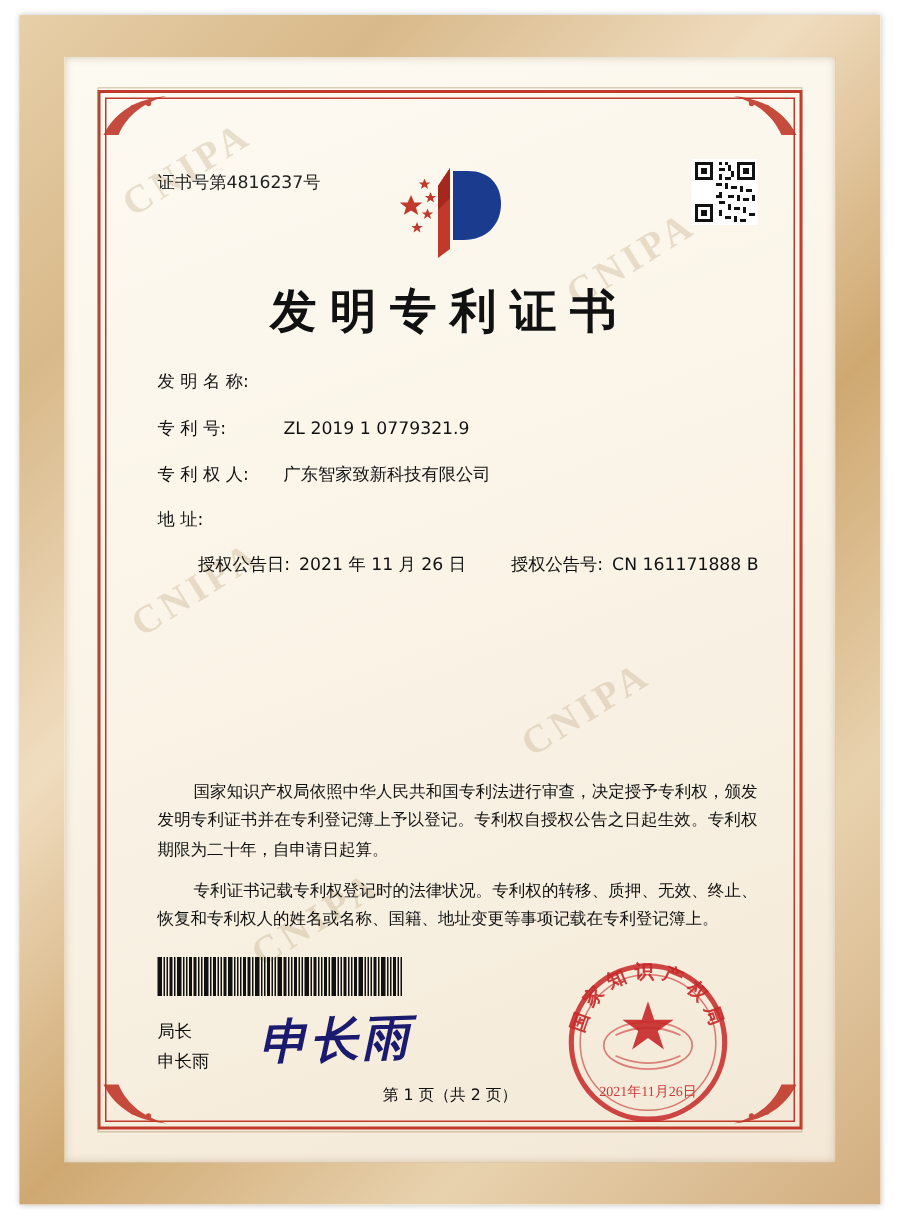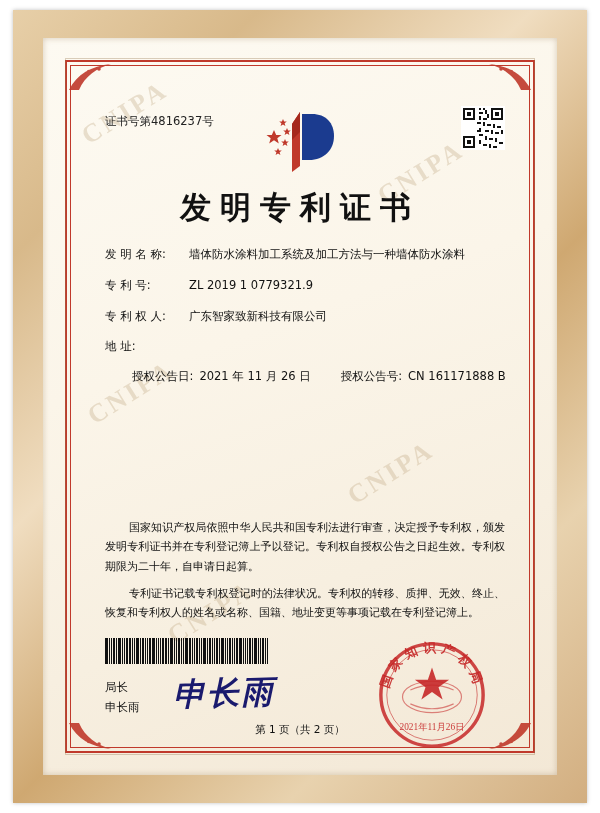--- a/index.html
+++ b/index.html
@@ -232,21 +232,20 @@
             <polygon points="24,38 25.1,40.6 27.8,40.6 25.6,42.3 26.4,45 24,43.4 21.6,45 22.4,42.3 20.2,40.6 22.9,40.6"></polygon>
           </g>
         </svg>
       </div>
 
       <div class="title">发明专利证书</div>
 
       <div class="fields">
         <div class="row">
           <div class="lbl tight">发 明 名 称:</div>
-          <div class="val">墙体防水涂料加工系统及加工方法与一种墙体防水涂料</div>
         </div>
         <div class="row">
           <div class="lbl tight">专 利 号:</div>
           <div class="val">ZL 2019 1 0779321.9</div>
         </div>
         <div class="row">
           <div class="lbl tight">专 利 权 人:</div>
           <div class="val">广东智家致新科技有限公司</div>
         </div>
         <div class="row addr">

